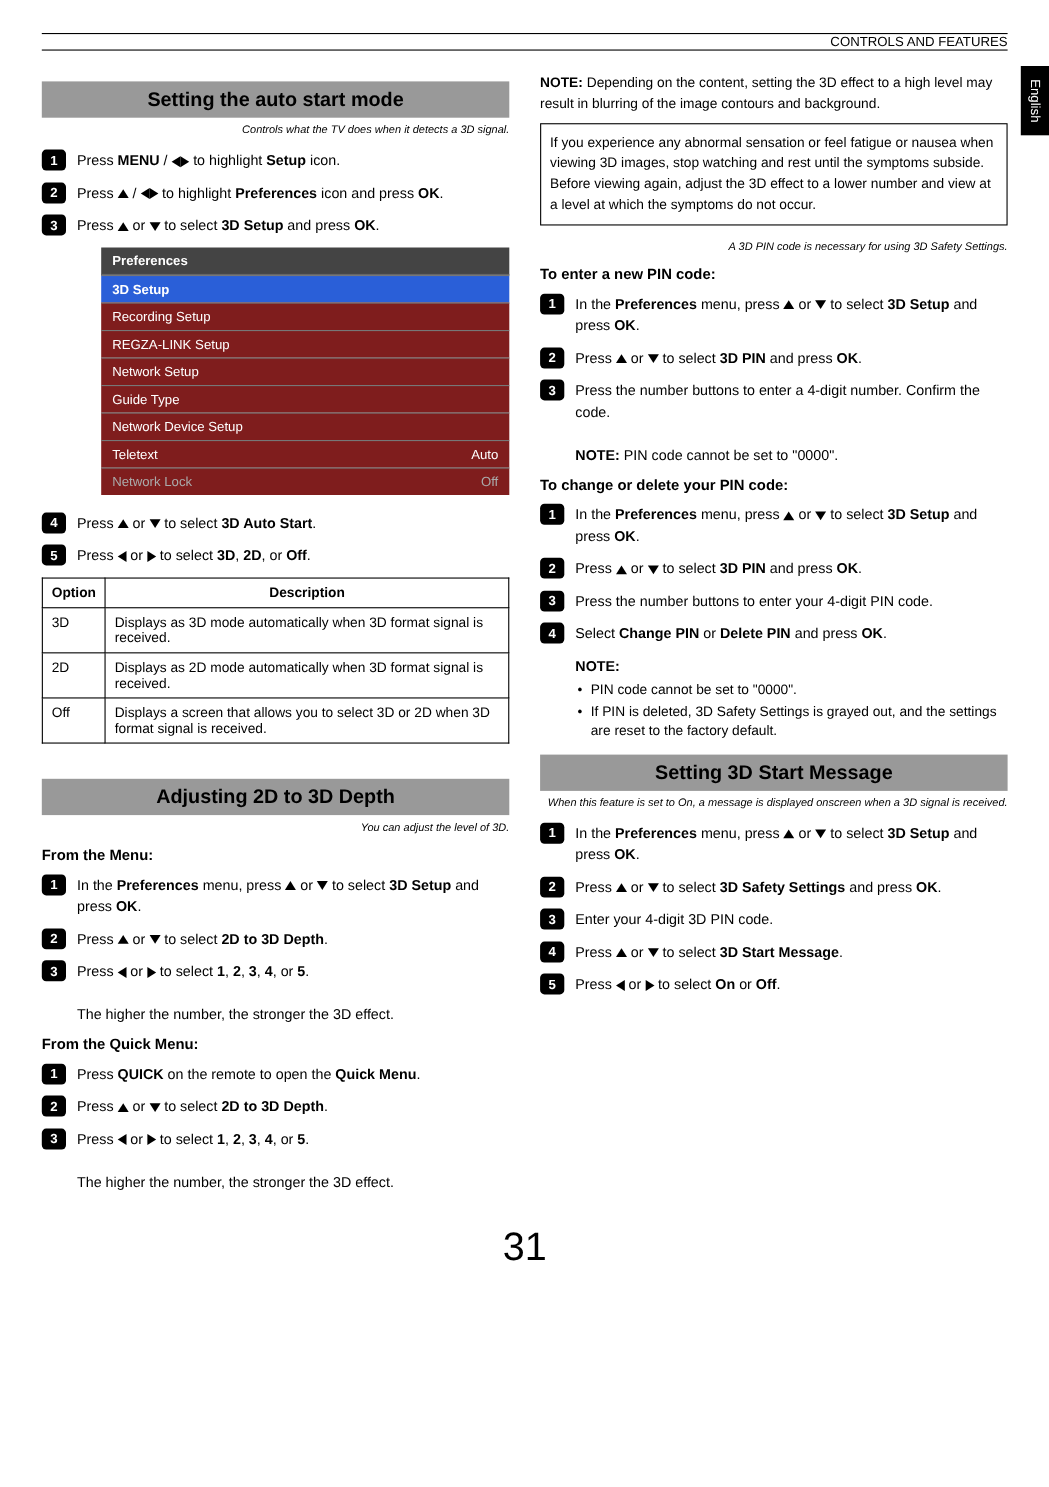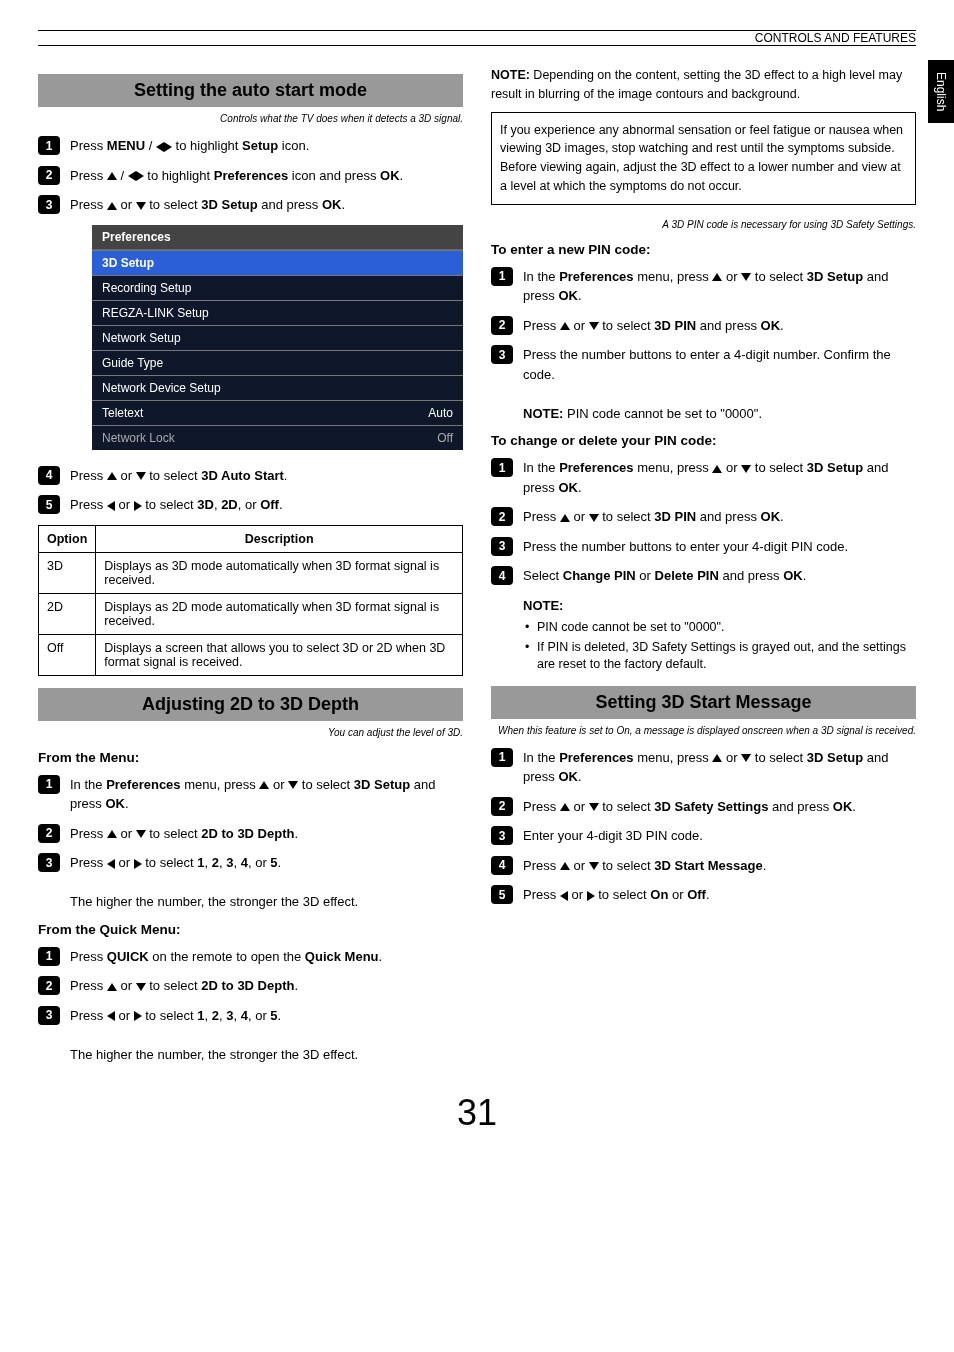--- a/index.html
+++ b/index.html
@@ -14,26 +14,26 @@
 .num{background:#000;color:#fff;width:22px;height:19px;border-radius:4px;display:inline-flex;align-items:center;justify-content:center;font-weight:700;font-size:12px;flex:0 0 22px}
 .step-text{flex:1;line-height:1.5}
 .step-text b{font-weight:700}
 .tri{display:inline-block;width:0;height:0;border-style:solid;vertical-align:middle}
 .tri.up{border-width:0 5px 8px 5px;border-color:transparent transparent #000 transparent}
 .tri.down{border-width:8px 5px 0 5px;border-color:#000 transparent transparent transparent}
 .tri.left{border-width:5px 8px 5px 0;border-color:transparent #000 transparent transparent}
 .tri.right{border-width:5px 0 5px 8px;border-color:transparent transparent transparent #000}
 .menu-box{margin:8px 0 16px 54px;font-size:12px}
 .menu-box .hdr{background:#444;color:#fff;padding:5px 10px;font-weight:700;border-bottom:1px solid #666}
-.menu-box .row{background:#0f172a;color:#fff;padding:5px 10px;border-top:1px solid #777;display:flex}
+.menu-box .row{background:#7f1d1d;color:#fff;padding:5px 10px;border-top:1px solid #777;display:flex}
 .menu-box .row.sel{background:#2a5fd8;color:#fff;font-weight:700}
 .menu-box .row.dim{color:#aaa}
 .menu-box .row span:first-child{flex:1}
 .menu-box .row span:last-child{flex:0 0 auto}
-.opt-table{width:100%;border-collapse:collapse;margin:8px 0 12px;font-size:12.5px}
+.opt-table{width:100%;border-collapse:collapse;margin:8px 0 32px;font-size:12.5px}
 .opt-table th,.opt-table td{border:1px solid #000;padding:6px 8px;text-align:left;vertical-align:top}
 .opt-table th{font-weight:700;text-align:center}
 .sub-head{font-weight:700;font-size:13.5px;margin:10px 0 2px}
 .note{font-size:12.5px;line-height:1.5}
 .note b{font-weight:700}
 .box{border:1px solid #000;padding:8px;font-size:12.5px;line-height:1.5;margin:8px 0 14px}
 .page-num{text-align:center;font-size:36px;margin-top:18px}
 ul.nlist{list-style:none;padding-left:0;margin-top:4px}
 ul.nlist li{padding-left:14px;position:relative;margin:2px 0;font-size:12.5px;line-height:1.4}
 ul.nlist li:before{content:"•";position:absolute;left:2px}

